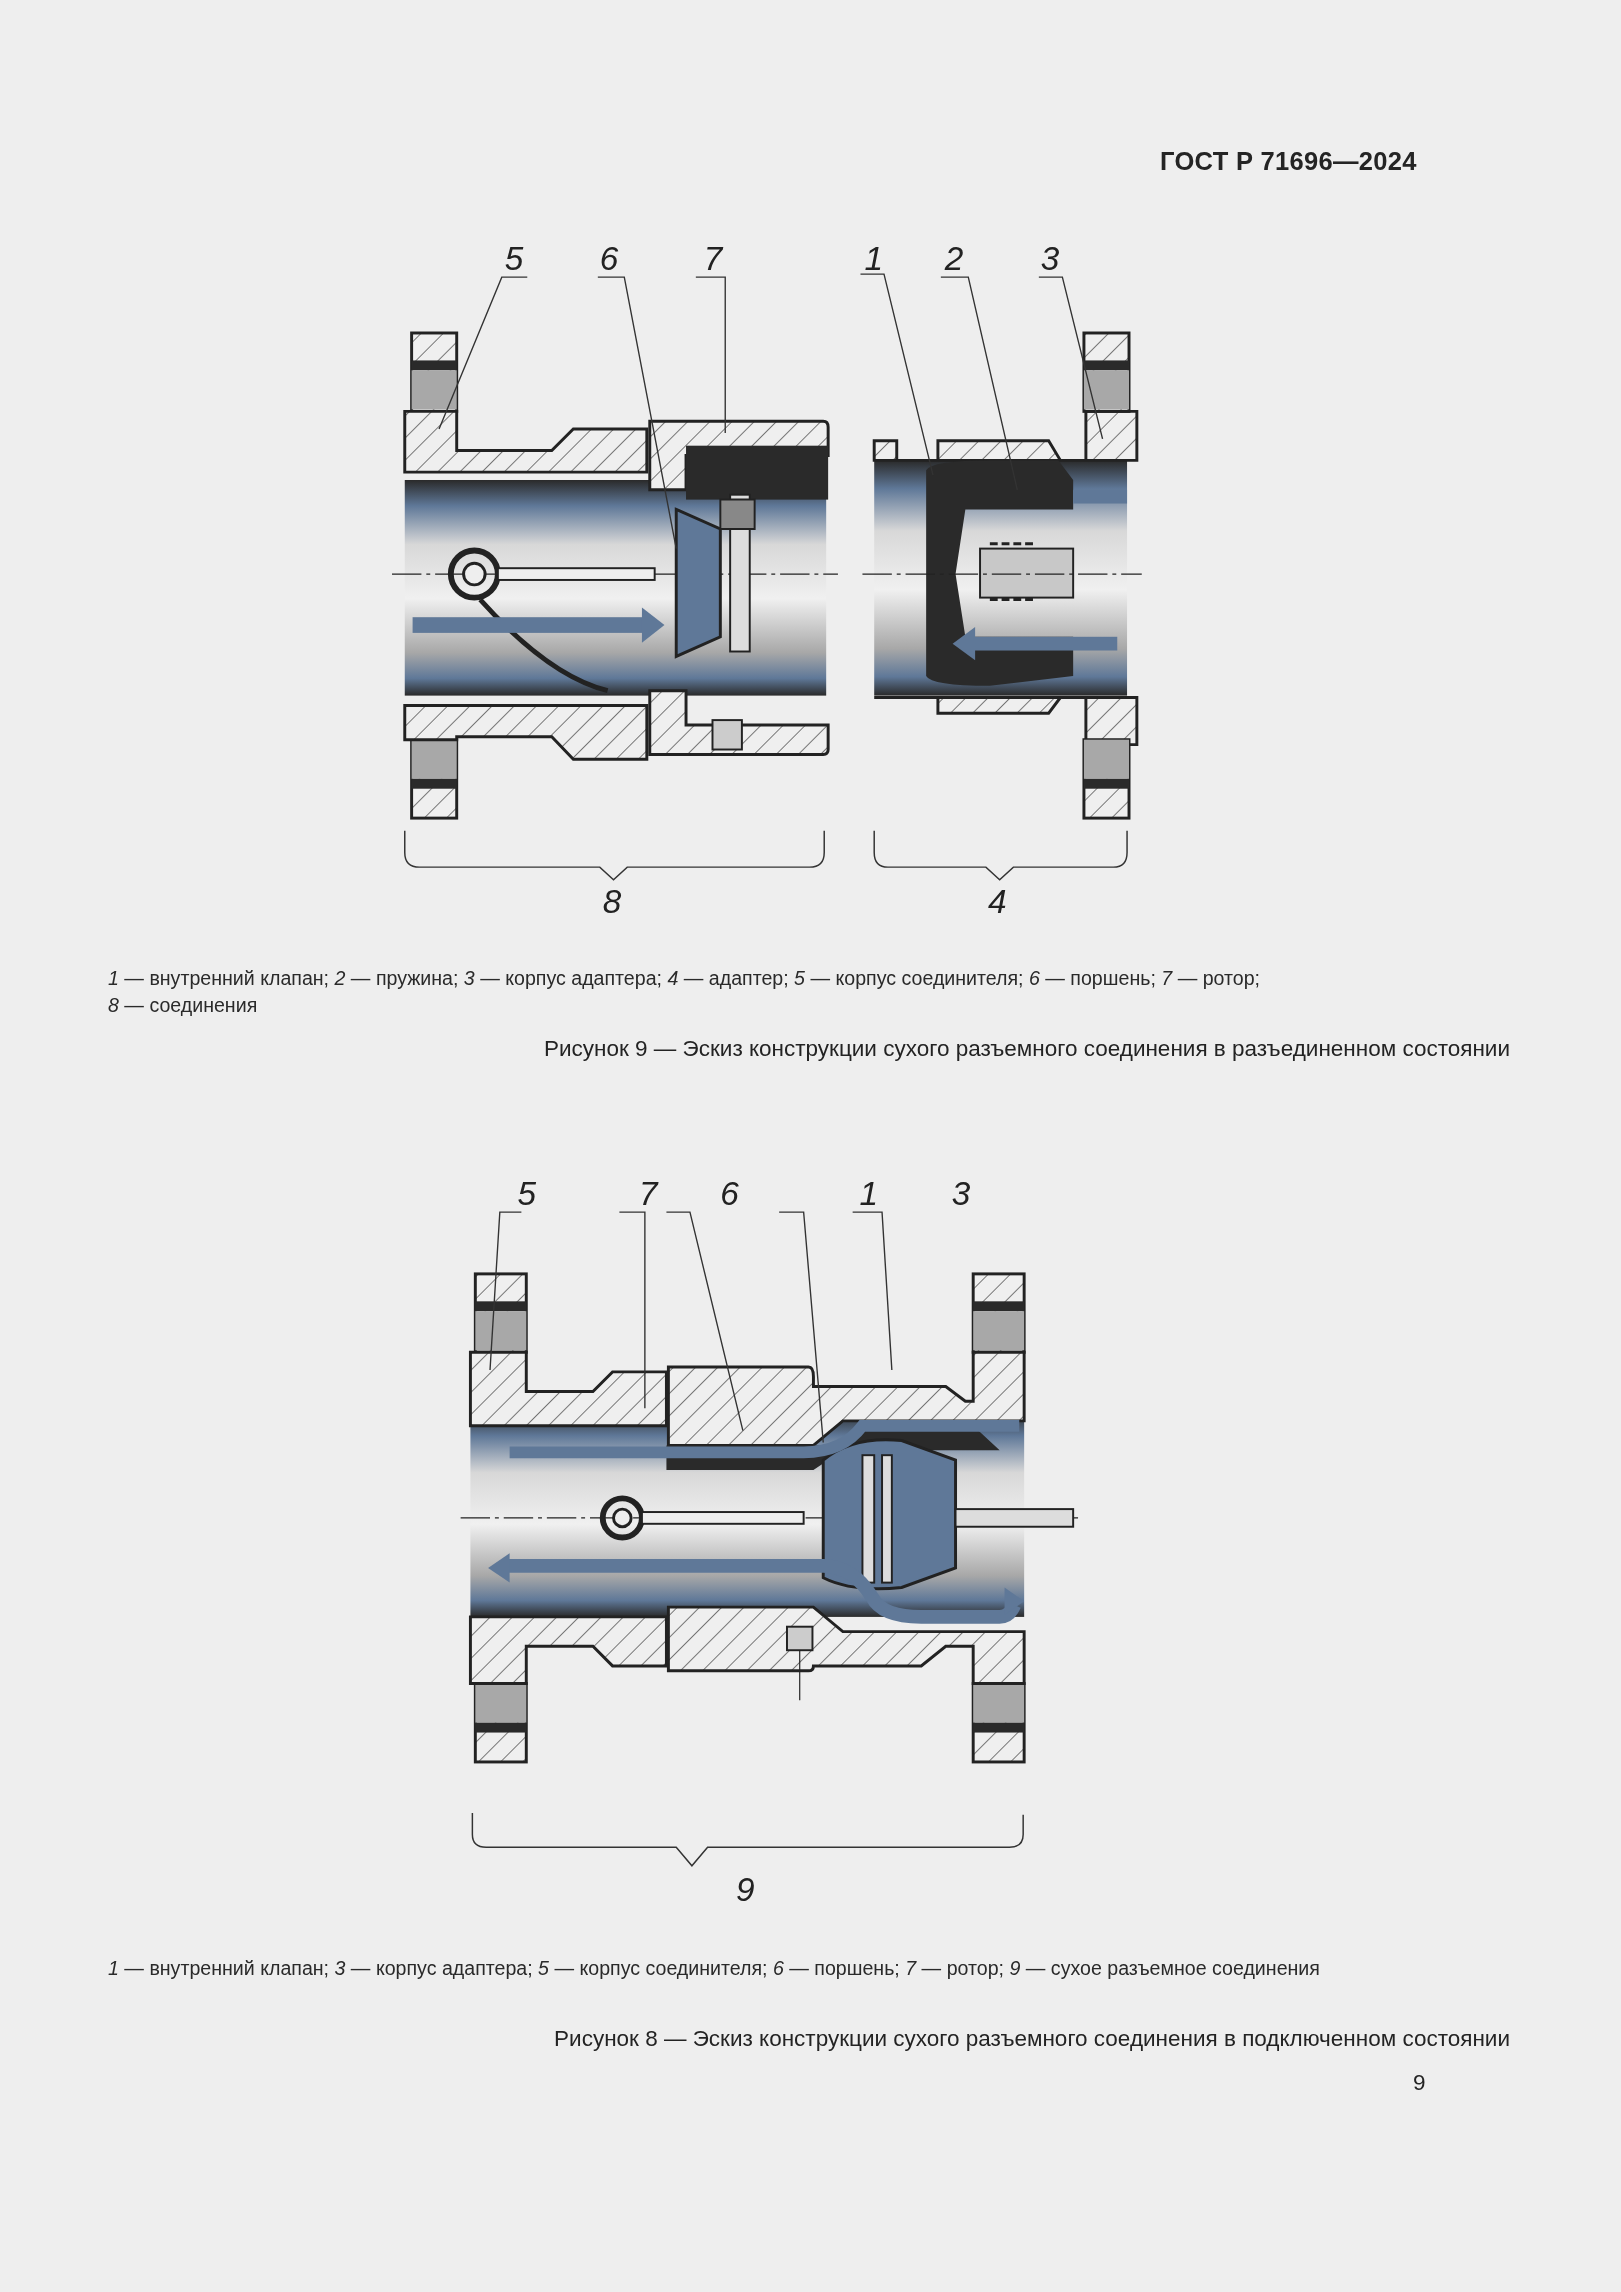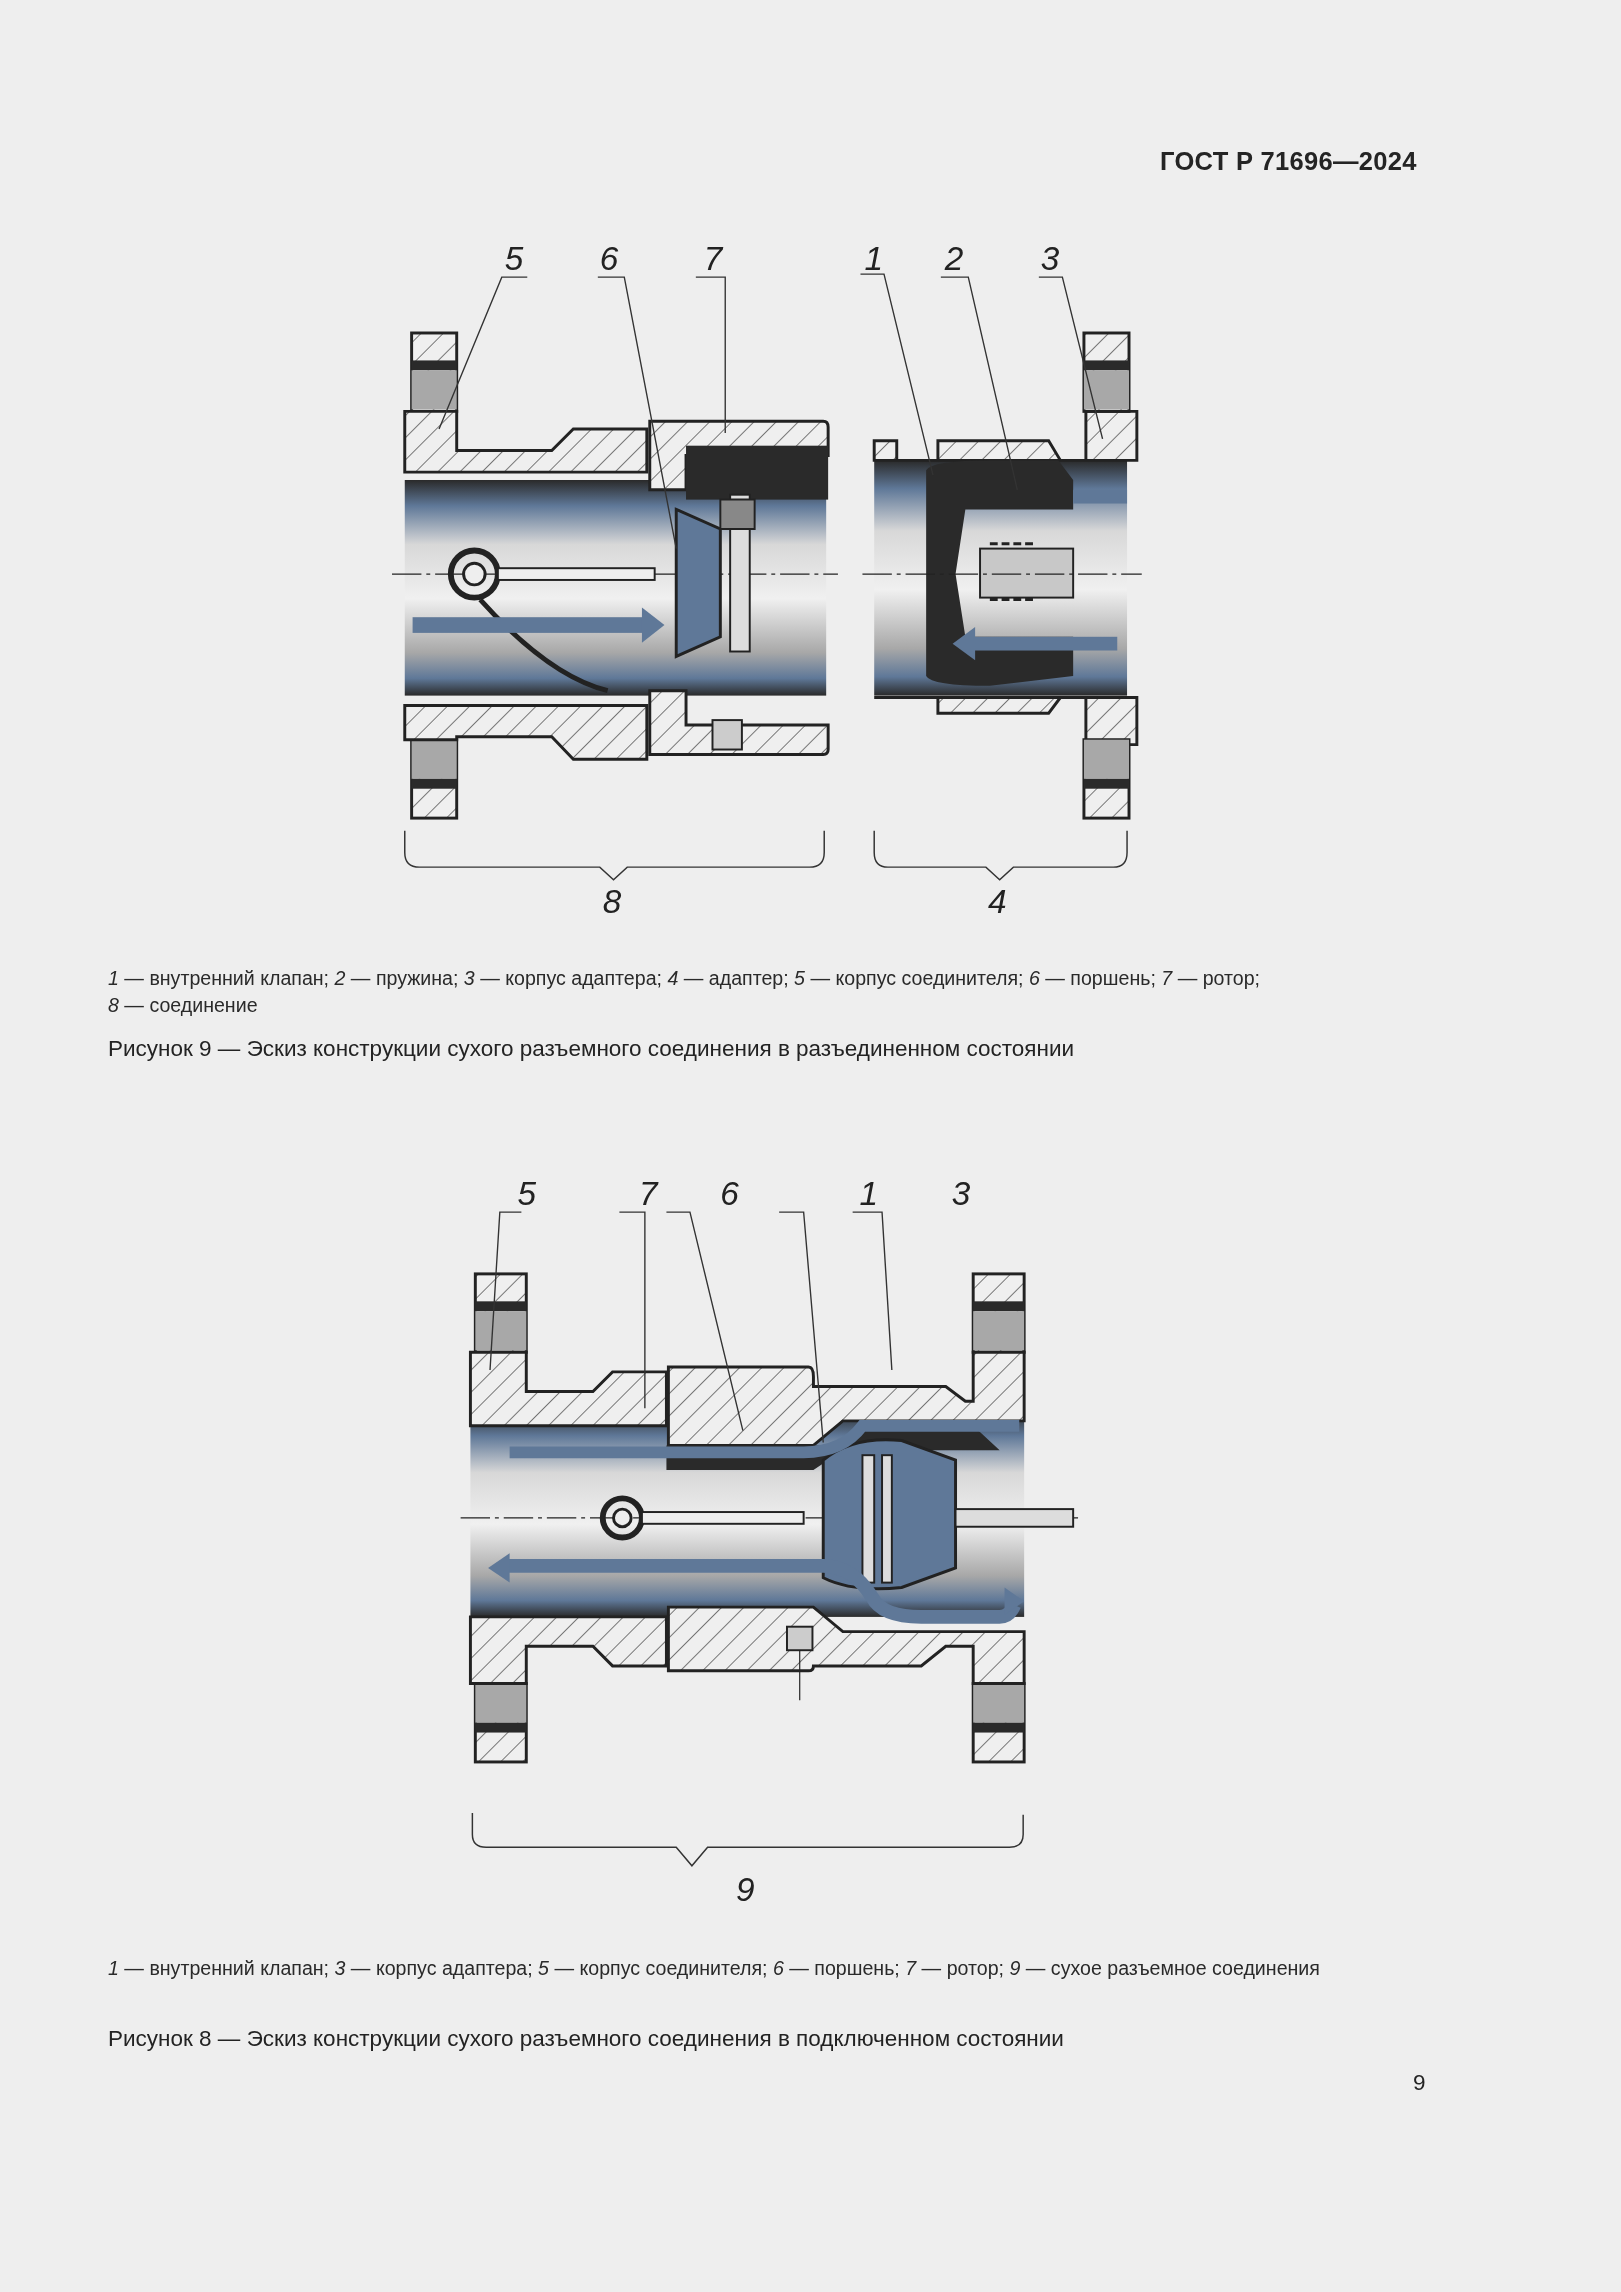--- a/index.html
+++ b/index.html
@@ -2,21 +2,21 @@
 <html><head>
 <meta charset="utf-8">
 <style>
   html, body { margin: 0; padding: 0; background: #eeeeee; }
   body { width: 1621px; height: 2293px; position: relative; overflow: hidden;
          font-family: "Liberation Sans", "DejaVu Sans", sans-serif; color: #222; }
   .header-code { position: absolute; left: 1160px; top: 147px; font-weight: bold; font-size: 25.5px; letter-spacing: 0.3px; color: #242424; }
   .figure-svg { position: absolute; left: 0; }
   .legend { position: absolute; left: 108px; width: 1323px; font-size: 19.6px; line-height: 27.4px; color: #2a2a2a; }
   .legend i { font-style: italic; }
-  .caption { position: absolute; left: 108px; width: 1402px; text-align: left; font-size: 22.5px; color: #232323; }
+  .caption { position: absolute; left: 108px; width: 1402px; text-align: right; font-size: 22.5px; color: #232323; }
   .page-number { position: absolute; left: 1413px; top: 2070px; font-size: 22.5px; color: #232323; }
   .callout { font-family: "Liberation Sans", sans-serif; font-style: italic; font-size: 34px; fill: #222; }
 </style>
 </head>
 <body>
 
 <div class="header-code">ГОСТ Р 71696—2024</div>
 
 <svg class="figure-svg" style="top:225px" width="1621" height="706" viewBox="0 230 1654 720">
   <defs>
@@ -114,21 +114,21 @@
   <path d="M892,848 L892,870 Q892,885 906,885 L1006,885 L1020,898 L1034,885 L1136,885 Q1150,885 1150,870 L1150,848" fill="none" stroke="#333" stroke-width="1.5"></path>
   <text class="callout" x="615" y="932">8</text>
   <text class="callout" x="1008" y="932">4</text>
 </svg>
 
 <div class="legend" style="top:965px">
   <div>
     <span><i>1</i><span> — внутренний клапан; </span></span><span><i>2</i><span> — пружина; </span></span><span><i>3</i><span> — корпус адаптера; </span></span><span><i>4</i><span> — адаптер; </span></span><span><i>5</i><span> — корпус соединителя; </span></span><span><i>6</i><span> — поршень; </span></span><span><i>7</i><span> — ротор;</span></span>
   </div>
   <div>
-    <i>8</i><span> — соединение</span>
+    <i>8</i><span> — соединения</span>
   </div>
 </div>
 <div class="caption" style="top:1036px">Рисунок 9 — Эскиз конструкции сухого разъемного соединения в разъединенном состоянии</div>
 
 <svg class="figure-svg" style="top:1166px" width="1621" height="745" viewBox="0 1190 1654 760">
   <defs>
     <pattern id="hatch2" patternUnits="userSpaceOnUse" width="16" height="16" patternTransform="rotate(45)">
       <rect width="16" height="16" fill="#efefef"></rect>
       <line x1="0" y1="0" x2="0" y2="16" stroke="#333" stroke-width="1.3"></line>
     </pattern>

